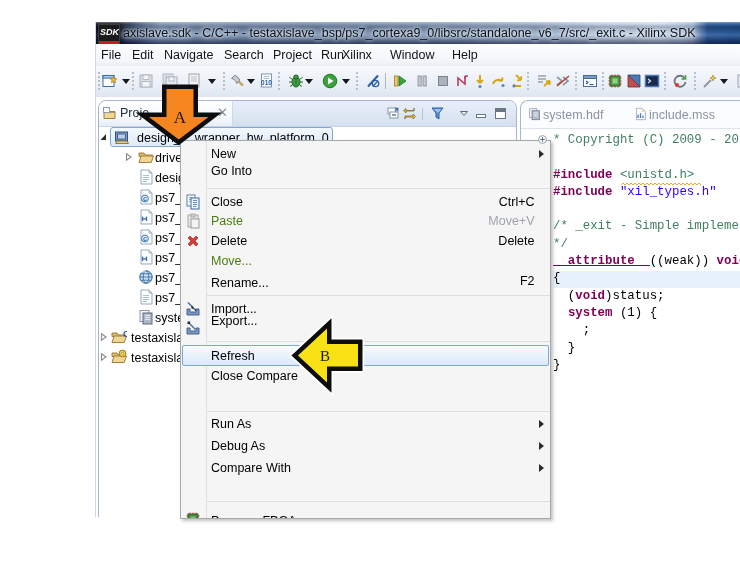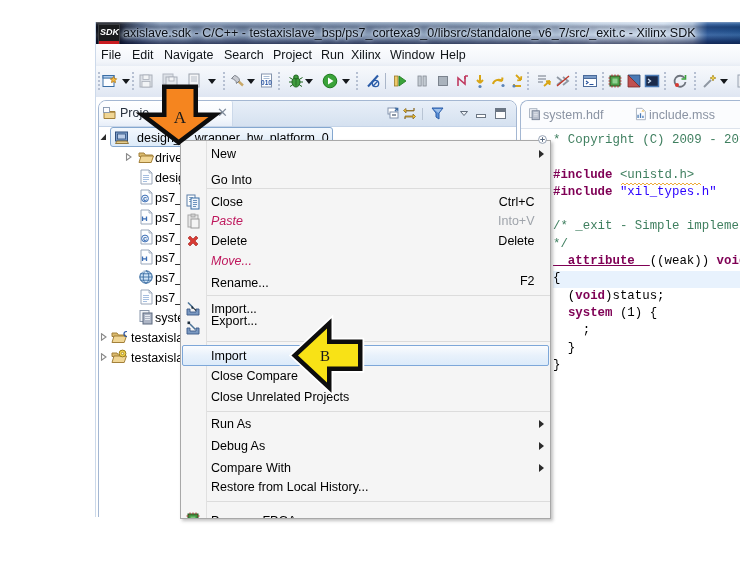--- a/index.html
+++ b/index.html
@@ -50,21 +50,21 @@
  font-family:"Liberation Mono",monospace;white-space:pre;color:#000;}
 .kw{color:#7f0055;font-weight:bold;}
 .cm{color:#3f7f5f;}
 .str{color:#2a00ff;}
 .inc{color:#3f7f5f;}
 #curline{position:absolute;left:457px;top:248.9px;width:188px;height:17.3px;background:#e8f2fd;}
 
 #cmenu{left:180px;top:140px;width:369px;height:377px;background:#f5f5f5;border:1px solid #a8a8a8;
  box-shadow:2px 2px 3px rgba(120,120,120,.45);overflow:hidden;}
 .mi{position:absolute;left:30px;font-size:12.5px;color:#000;height:20px;line-height:20px;white-space:nowrap;}
-.mi.dis{color:#be185d;font-style:italic;}
+.mi.dis{color:#4d7c0f;}
 .msc{position:absolute;right:15.5px;font-size:12.5px;color:#000;height:20px;line-height:20px;}
 .msc.dis{color:#9fa4ab;}
 .msep{position:absolute;left:26px;width:343px;height:1px;background:#dcdcdc;}
 .marr{position:absolute;left:358px;width:0;height:0;border-top:4px solid transparent;border-bottom:4px solid transparent;border-left:5px solid #2b2b2b;}
 .micon{position:absolute;left:4px;width:16px;height:16px;}
 #mhl{position:absolute;left:1px;top:204px;width:367px;height:20.5px;border:1px solid #7da7d9;border-radius:2px;
  background:linear-gradient(180deg,#fafcfe,#e8f1fb 50%,#dcebfa);box-sizing:border-box;}
 </style>
 </head>
 <body>
@@ -77,23 +77,23 @@
       <i></i>
     </div>
 
   <div class="abs" id="menubar">
     <span style="left:5px">File</span>
       <span style="left:36px">Edit</span>
       <span style="left:68px">Navigate</span>
     <span style="left:128px">Search</span>
       <span style="left:177px">Project</span>
       <span style="left:225px">Run</span>
-    <span style="left:255px">Xilinx</span>
+    <span style="left:246px">Xilinx</span>
       <span style="left:294px">Window</span>
-      <span style="left:344px">Help</span>
+      <span style="left:356px">Help</span>
   </div>
 
   <div class="abs" id="toolbar">
       <span class="tsep" style="left:2px"></span>
     <span class="tsep" style="left:36px"></span>
     <span class="tsep" style="left:127px"></span>
     <span class="tsep" style="left:182px"></span>
     <span class="tsep" style="left:260px"></span>
     <span class="tsep" style="left:431px"></span>
     <span class="tsep" style="left:479px"></span>
@@ -492,40 +492,40 @@
 <div class="abs" id="cmenu">
     <div style="position:absolute;left:25px;top:0;width:1px;height:377px;background:#e0e0e0"></div>
   <div id="mhl"></div>
   <div class="msep" style="top:46.6px"></div>
   <div class="msep" style="top:154.4px"></div>
   <div class="msep" style="top:200.1px"></div>
   <div class="msep" style="top:270.0px"></div>
   <div class="msep" style="top:360.4px"></div>
   <div class="mi" style="top:2.6px">New</div>
   <div class="marr" style="top:8.6px"></div>
-  <div class="mi" style="top:29px">Go Into</div>
+  <div class="mi" style="top:20px">Go Into</div>
   <div class="mi" style="top:51px">Close</div>
   <span class="micon" style="top:53px">
       <svg width="16" height="16" viewBox="0 0 16 16" style="">
         <rect x="2" y="1" width="8" height="11" fill="#fdfefe" stroke="#5d7fa8" stroke-width="1"></rect>
         <path d="M4,3.5 h4 M4,5.5 h4 M4,7.5 h3" stroke="#7f9ec0" stroke-width="0.9"></path>
         <rect x="6" y="4" width="8" height="11" fill="#eef4fb" stroke="#3b6ea5" stroke-width="1"></rect>
         <path d="M8,6.5 h4 M8,8.5 h4 M8,10.5 h4 M8,12.5 h3" stroke="#5b87b5" stroke-width="0.9"></path>
       </svg>
     </span>
   <div class="msc" style="top:51px">Ctrl+C</div>
   <div class="mi dis" style="top:70px">Paste</div>
   <span class="micon" style="top:72px">
       <svg width="16" height="16" viewBox="0 0 16 16" style="">
         <rect x="3" y="2" width="10" height="12" fill="#e8e8e8" stroke="#a8a8a8" stroke-width="1"></rect>
         <rect x="6" y="1" width="4" height="3" fill="#d0d0d0" stroke="#a0a0a0" stroke-width="0.8"></rect>
         <rect x="6" y="6" width="8" height="9" fill="#f4f4f4" stroke="#9a9a9a" stroke-width="1"></rect>
       </svg>
     </span>
-  <div class="msc dis" style="top:70px">Into+V</div>
+  <div class="msc dis" style="top:70px">Move+V</div>
   <div class="mi" style="top:90.3px">Delete</div>
   <span class="micon" style="top:92.3px">
       <svg width="16" height="16" viewBox="0 0 16 16" style="">
         <path d="M3,5 L5,3 L8,6 L11,3 L13,5 L10,8 L13,11 L11,13 L8,10 L5,13 L3,11 L6,8 z" fill="#d83b34" stroke="#a02520" stroke-width="0.6"></path>
       </svg>
     </span>
   <div class="msc" style="top:90.3px">Delete</div>
   <div class="mi dis" style="top:109.5px">Move...</div>
   <div class="mi" style="top:132px">Rename...</div>
   <div class="msc" style="top:130.0px">F2</div>
@@ -539,30 +539,28 @@
       </svg>
     </span>
   <div class="mi" style="top:170px">Export...</div>
   <span class="micon" style="top:178.9px">
       <svg width="16" height="16" viewBox="0 0 16 16" style="">
         <path d="M2,8 v6 h12 v-6 h-3 v3 h-6 v-3 z" fill="#7a98c0" stroke="#3a5a88" stroke-width="0.9"></path>
         <rect x="2.5" y="1.5" width="2.6" height="2.6" fill="#1a2a3a"></rect>
         <path d="M5,4 L10.5,9.5" stroke="#4a7296" stroke-width="1.5"></path>
       </svg>
     </span>
-  <div class="mi" style="top:204.9px">Import</div>
+  <div class="mi" style="top:204.9px">Refresh</div>
   <div class="mi" style="top:225.4px">Close Compare</div>
-  <div class="mi" style="top:246.0px">Close Unrelated Projects</div>
   <div class="mi" style="top:273.0px">Run As</div>
   <div class="marr" style="top:279.0px"></div>
   <div class="mi" style="top:295.2px">Debug As</div>
   <div class="marr" style="top:301.2px"></div>
   <div class="mi" style="top:316.5px">Compare With</div>
   <div class="marr" style="top:322.5px"></div>
-  <div class="mi" style="top:336.0px">Restore from Local History...</div>
   <div class="mi" style="top:370.4px">Program FPGA</div>
   <span class="micon" style="top:370.4px">
       <svg width="16" height="16" viewBox="0 0 16 16" style="">
         <rect x="3" y="3" width="10" height="10" fill="#3f8f3f" stroke="#1f5f1f" stroke-width="1"></rect>
         <path d="M5,1.5 v2 M8,1.5 v2 M11,1.5 v2 M5,12.5 v2 M8,12.5 v2 M11,12.5 v2 M1.5,5 h2 M1.5,8 h2 M1.5,11 h2 M12.5,5 h2 M12.5,8 h2 M12.5,11 h2" stroke="#b03030" stroke-width="1"></path>
         <rect x="5.5" y="5.5" width="5" height="5" fill="#77c577"></rect>
       </svg>
     </span>
   </div>
 

